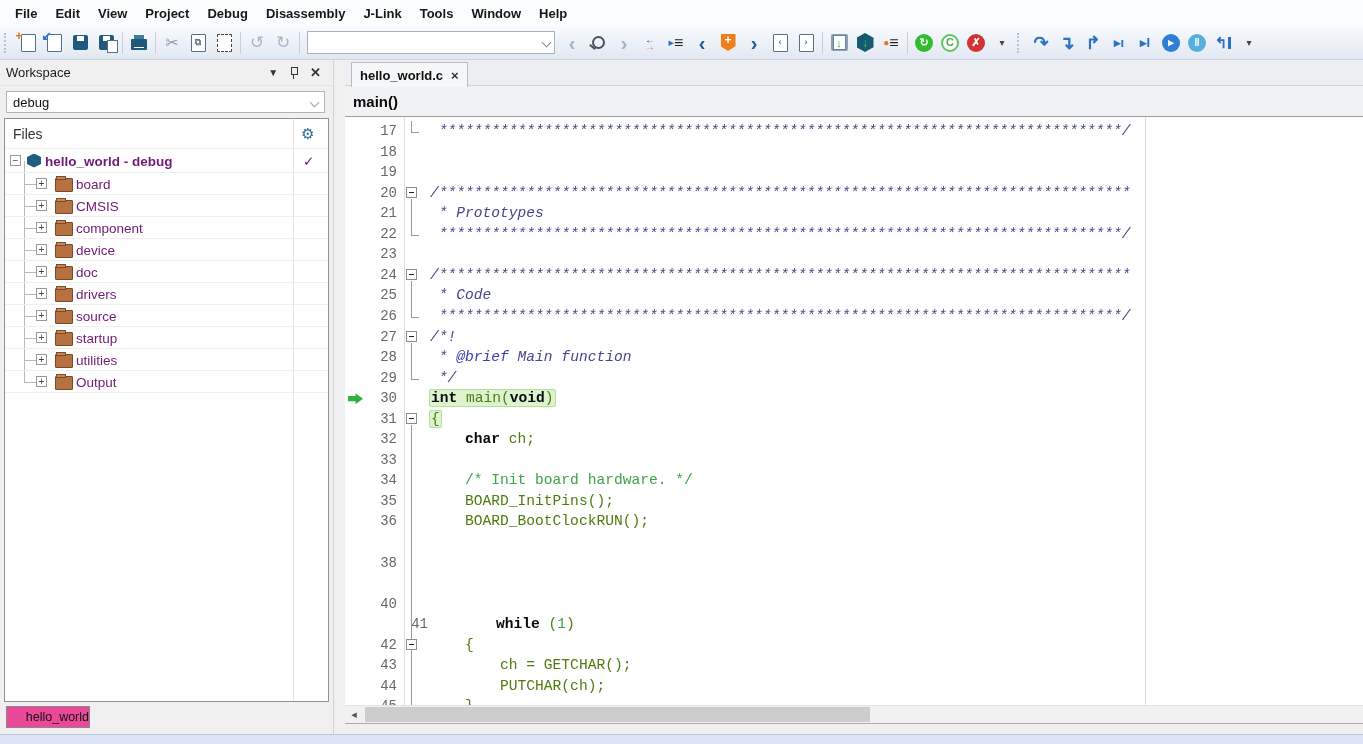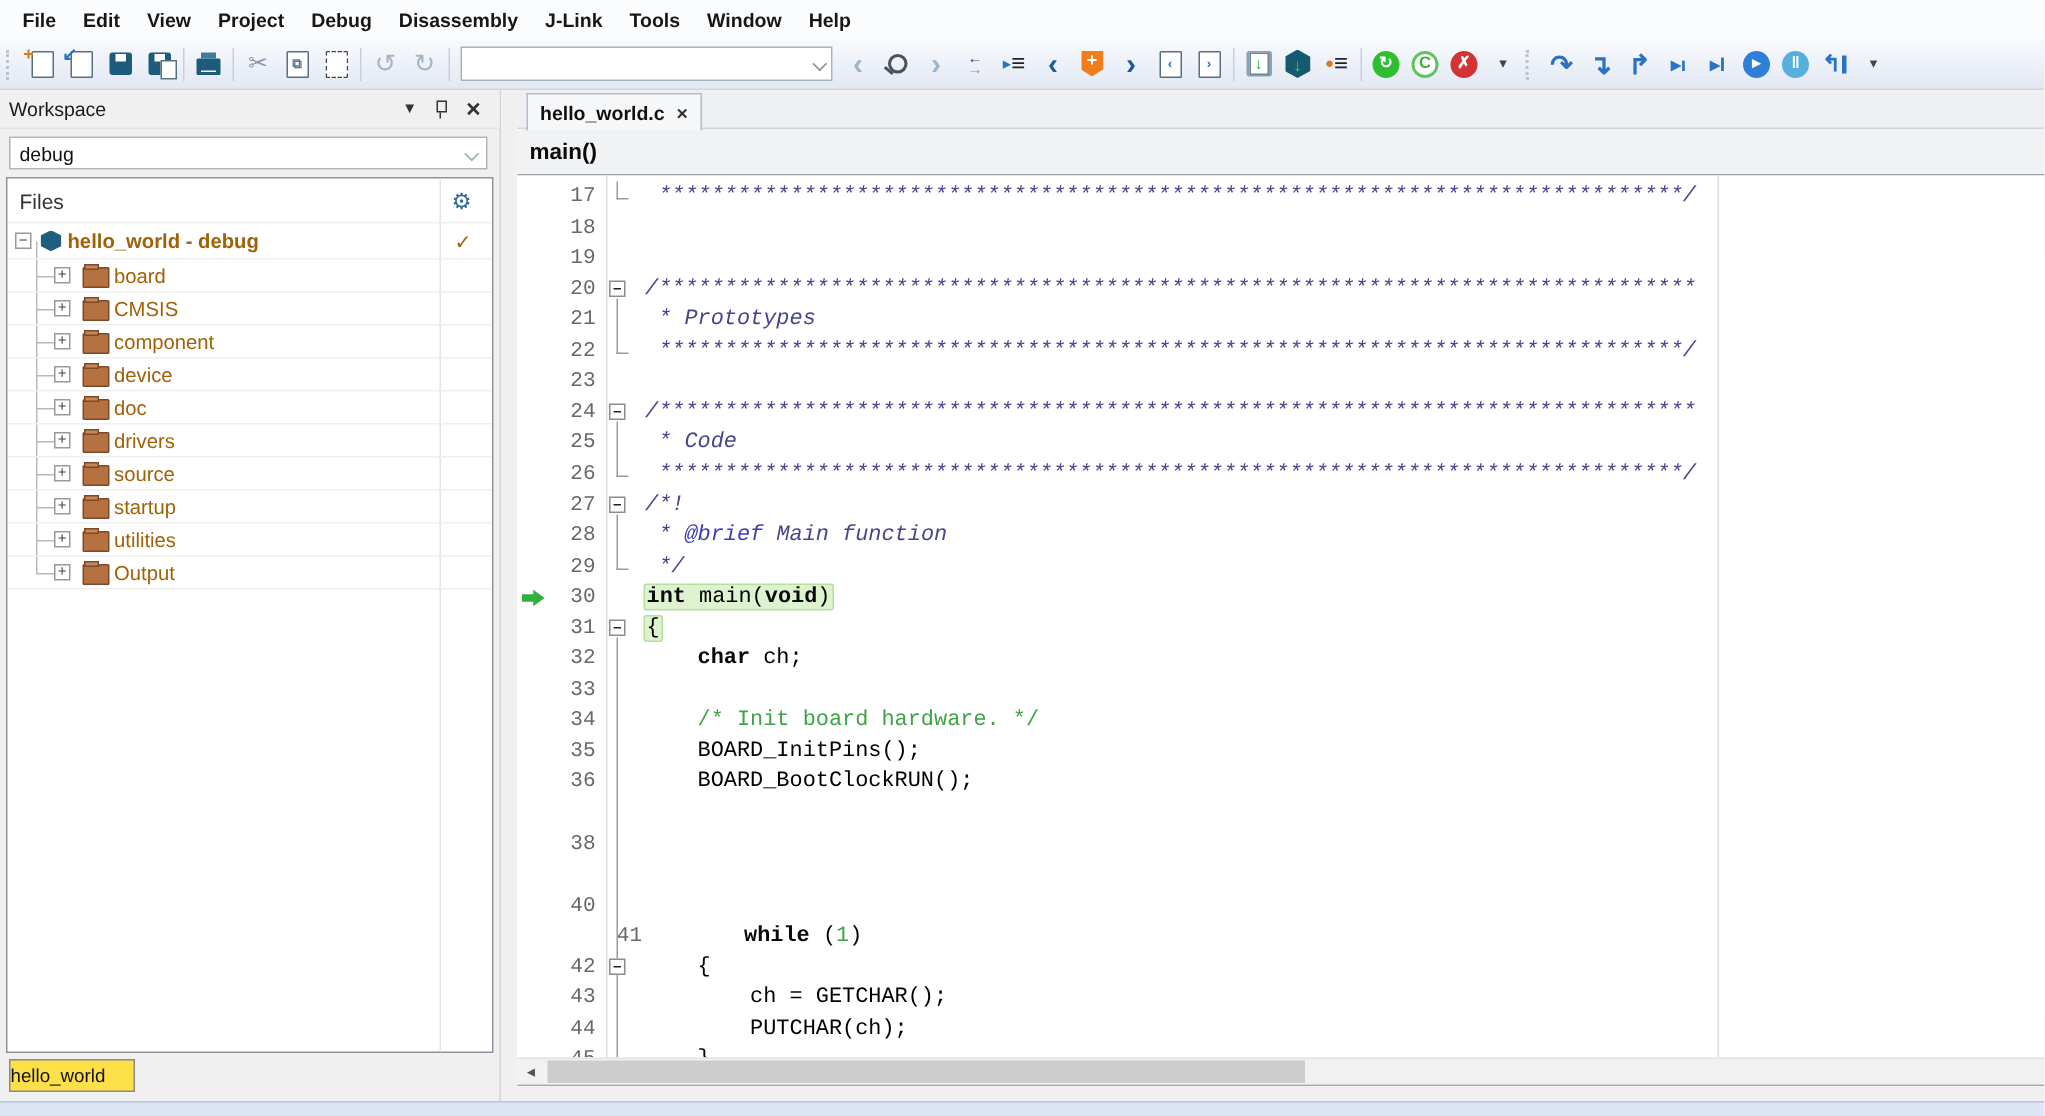--- a/index.html
+++ b/index.html
@@ -54,32 +54,32 @@
   .pin i{position:absolute;display:block;}
   .pin .ph{left:1px;top:0;width:5px;height:6px;border:1px solid #333;background:#eee;}
   .pin .ps{left:3px;top:8px;width:1px;height:4px;background:#333;}
   #ws-combo{position:absolute;left:6px;top:31px;width:319px;height:22px;background:#fff;border:1px solid #aeb4bc;
             font-size:13px;color:#111;display:flex;align-items:center;padding-left:6px;box-sizing:border-box;}
   #ws-combo .chev{position:absolute;right:6px;top:7px;border-color:#9aa;}
   #ws-tree{position:absolute;left:4px;top:58px;width:325px;height:584px;background:#fff;border:1px solid #8e939b;
            box-sizing:border-box;overflow:hidden;}
   .colline{position:absolute;left:288px;top:0;bottom:0;width:1px;background:#e4e4e4;}
   .trow{position:absolute;left:0;width:100%;border-bottom:1px solid #efefef;box-sizing:border-box;}
-  .trow .lbl{position:absolute;top:50%;transform:translateY(-50%);font-size:13.5px;color:#a16207;white-space:nowrap;}
+  .trow .lbl{position:absolute;top:50%;transform:translateY(-50%);font-size:13.5px;color:#701a75;white-space:nowrap;}
   .hstub{position:absolute;left:19px;width:13px;height:1px;background:#b9b9b9;top:50%;}
   .pbox{position:absolute;left:31px;top:50%;margin-top:-6px;width:11px;height:11px;background:#fff;border:1px solid #9a9a9a;
         font-size:10px;line-height:10px;text-align:center;color:#444;box-sizing:border-box;}
   .folder{position:absolute;left:50px;top:50%;margin-top:-6px;width:16px;height:12px;background:#b5713f;
           border:1px solid #7c4a28;border-radius:1px;}
   .folder:before{content:"";position:absolute;left:0px;top:-3px;width:8px;height:2px;background:#c8875a;border:1px solid #7c4a28;}
   .cube{position:absolute;left:22px;top:50%;margin-top:-7px;width:14px;height:14px;background:#1f5e7d;
         clip-path:polygon(50% 0,100% 25%,100% 75%,50% 100%,0 75%,0 25%);}
   .vtree{position:absolute;left:19px;width:1px;background:#b9b9b9;}
-  #ws-tab{position:absolute;left:6px;top:646px;width:84px;height:22px;background:#fde047;border:1px solid #8a8a8a;
-          font-size:12.5px;display:flex;align-items:center;justify-content:flex-start;color:#111;box-sizing:border-box;}
+  #ws-tab{position:absolute;left:6px;top:646px;width:84px;height:22px;background:#ec4899;border:1px solid #8a8a8a;
+          font-size:12.5px;display:flex;align-items:center;justify-content:flex-end;color:#111;box-sizing:border-box;}
   
   #editor{position:absolute;left:345px;top:60px;width:1018px;height:664px;background:#fff;}
   #tabstrip{position:absolute;left:0;top:0;width:100%;height:26px;background:#edeff2;border-bottom:1px solid #d2d5da;box-sizing:border-box;}
   #etab{position:absolute;left:6px;top:2px;height:24px;background:#f6f7f9;border:1px solid #b6bac1;border-bottom:none;
         display:flex;align-items:center;padding:0 8px;font-size:13px;font-weight:bold;color:#101010;}
   #etab .close{margin-left:8px;font-weight:bold;color:#333;font-size:13px;}
   #funcbar{position:absolute;left:0;top:26px;width:100%;height:31px;background:#f1f2f4;border-bottom:1px solid #9aa0a6;
            box-sizing:border-box;display:flex;align-items:center;padding-left:8px;font-size:15px;font-weight:bold;color:#0a0a0a;}
   #codearea{position:absolute;left:0;top:57px;width:100%;height:588px;background:#fff;overflow:hidden;
             font-family:"Liberation Mono",monospace;font-size:14.6px;}
@@ -87,21 +87,21 @@
   .gutline{position:absolute;left:59px;top:0;bottom:0;width:1px;background:#dedede;}
   .crow{position:absolute;left:0;width:100%;height:20.55px;padding-left:48px;}
   .crow.band{background:#f4f4f4;}
   .lnum{position:absolute;left:0;top:2px;width:52px;text-align:right;color:#686868;font-size:14px;}
   .ctext{position:absolute;left:85px;top:2px;white-space:pre;}
   .ctext.hl{background:#ddf3cf;border:1px solid #b4e09c;border-radius:2px;margin:-1px;padding:0 1px;}
   .c-b{color:#46468c;font-style:italic;}
   .c-at{color:#3c3cb4;font-style:italic;}
   .c-g{color:#3fa347;}
   .kw{color:#0a0a0a;font-weight:bold;}
-  .pl{color:#000000;text-align:center;}
+  .pl{color:#4d7c0f;text-align:center;}
   .nm{color:#3fa347;}
   .fbox{position:absolute;left:61px;top:50%;margin-top:-6px;width:11px;height:11px;background:#fff;border:1px solid #8c8c8c;
         box-sizing:border-box;z-index:2;}
   .fbox:after{content:"";position:absolute;left:2px;top:4px;width:5px;height:1px;background:#222;}
   .fend{position:absolute;left:66px;top:0;width:7px;height:11px;border-left:1px solid #9a9a9a;border-bottom:1px solid #9a9a9a;}
   .fline{position:absolute;left:66px;width:1px;background:#9a9a9a;z-index:1;}
   .exarrow{position:absolute;left:3px;top:5px;width:15px;height:11px;background:#2eb13e;
            clip-path:polygon(0 27%,50% 27%,50% 0,100% 50%,50% 100%,50% 73%,0 73%);outline:1px solid rgba(20,90,30,.35);}
   #hscroll{position:absolute;left:0;top:645px;width:100%;height:18px;background:#f1f1f1;border-top:1px solid #e3e3e3;box-sizing:border-box;}
   #hs-left{position:absolute;left:0;top:0;width:18px;height:100%;display:flex;align-items:center;justify-content:center;

